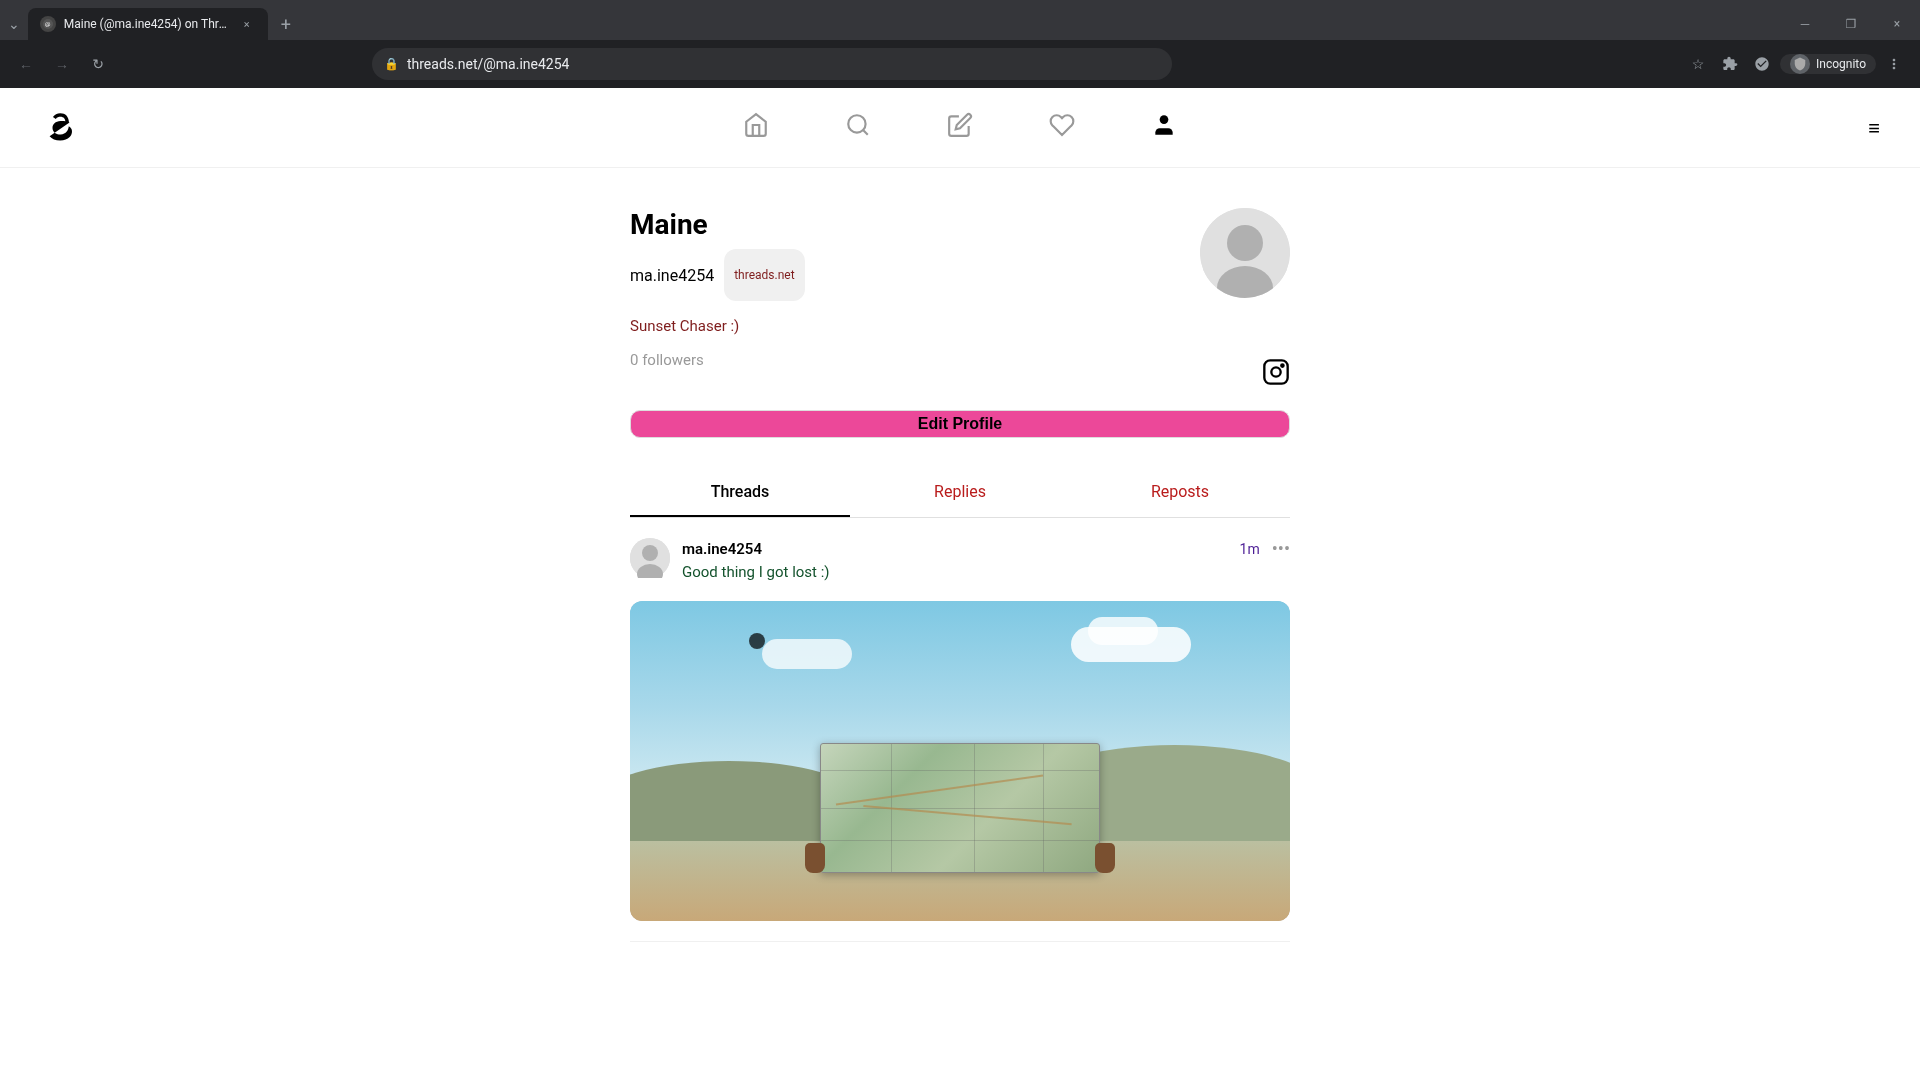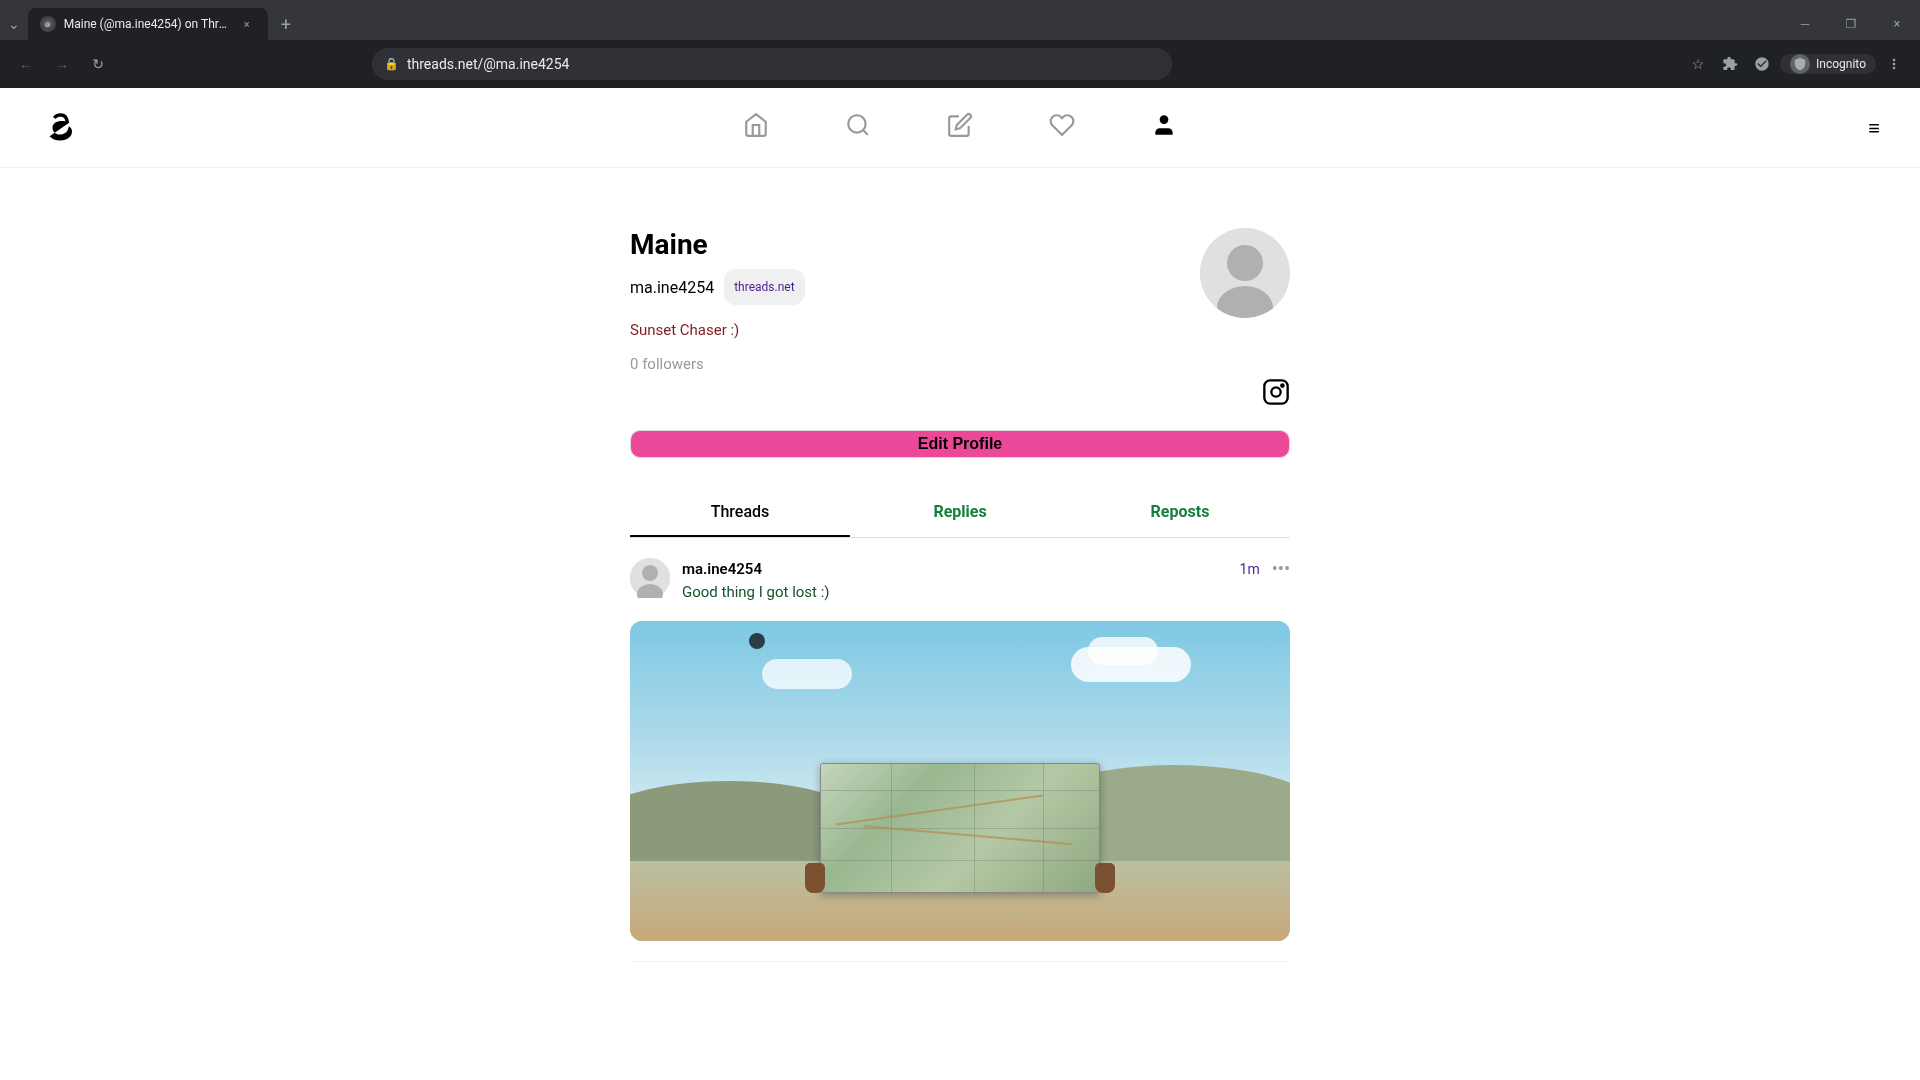--- a/index.html
+++ b/index.html
@@ -34,35 +34,35 @@
     .app-header { display: flex; align-items: center; justify-content: center; padding: 0 40px; height: 80px; border-bottom: 1px solid #f0f0f0; position: relative; }
     .app-logo { position: absolute; left: 40px; font-size: 32px; color: #000; cursor: pointer; }
     .nav-icons { display: flex; align-items: center; gap: 60px; }
     .nav-icon { font-size: 24px; color: #999; cursor: pointer; padding: 8px; border-radius: 8px; }
     .nav-icon.active { color: #000; }
     .header-right { position: absolute; right: 40px; }
     .menu-icon { font-size: 20px; color: #000; cursor: pointer; }
 
     
     .profile-container { max-width: 700px; margin: 0 auto; padding: 40px 20px; }
-    .profile-header { display: flex; justify-content: space-between; align-items: flex-start; margin-bottom: 20px; margin-top: 20px; }
+    .profile-header { display: flex; justify-content: space-between; align-items: flex-start; margin-bottom: 20px; }
     .profile-info { flex: 1; }
     .profile-name { font-size: 28px; font-weight: 700; color: #000; margin-bottom: 8px; }
     .profile-username-row { display: flex; align-items: center; gap: 10px; margin-bottom: 16px; }
     .profile-username { font-size: 16px; color: #000; }
-    .profile-badge { background: #f0f0f0; border-radius: 12px; padding: 11px 10px; font-size: 12px; color: #4c1d95; }
+    .profile-badge { background: #f0f0f0; border-radius: 12px; padding: 19px 10px; font-size: 12px; color: #7f1d1d; }
     .profile-bio { font-size: 15px; color: #7f1d1d; margin-bottom: 16px; }
     .profile-followers { font-size: 15px; color: #999; }
     .profile-avatar { width: 90px; height: 90px; border-radius: 50%; background: #e0e0e0; display: flex; align-items: center; justify-content: center; overflow: hidden; flex-shrink: 0; }
 
     .edit-profile-btn { width: 100%; border: 1.5px solid #ddd; border-radius: 10px; padding: 4px; font-size: 16px; font-weight: 600; background: #ec4899; cursor: pointer; color: #000; margin-bottom: 30px; }
 
     
     .tabs { display: flex; border-bottom: 1px solid #e0e0e0; margin-bottom: 0; }
-    .tab-item { flex: 1; text-align: center; padding: 14px 0; font-size: 16px; color: #15803d; cursor: pointer; border-bottom: 2px solid transparent; font-weight: bold; }
+    .tab-item { flex: 1; text-align: center; padding: 14px 0; font-size: 16px; color: #b91c1c; cursor: pointer; border-bottom: 2px solid transparent; }
     .tab-item.active { color: #000; border-bottom: 2px solid #000; font-weight: 500; }
 
     
     .post { padding: 20px 0; border-bottom: 1px solid #f0f0f0; }
     .post-header { display: flex; align-items: flex-start; gap: 12px; margin-bottom: 8px; }
     .post-avatar { width: 40px; height: 40px; border-radius: 50%; background: #e0e0e0; flex-shrink: 0; display: flex; align-items: center; justify-content: center; }
     .post-meta { flex: 1; }
     .post-username { font-size: 15px; font-weight: 600; color: #000; }
     .post-time { font-size: 14px; color: #4c1d95; }
     .post-text { font-size: 15px; color: #14532d; margin: 4px 0 12px 0; }

